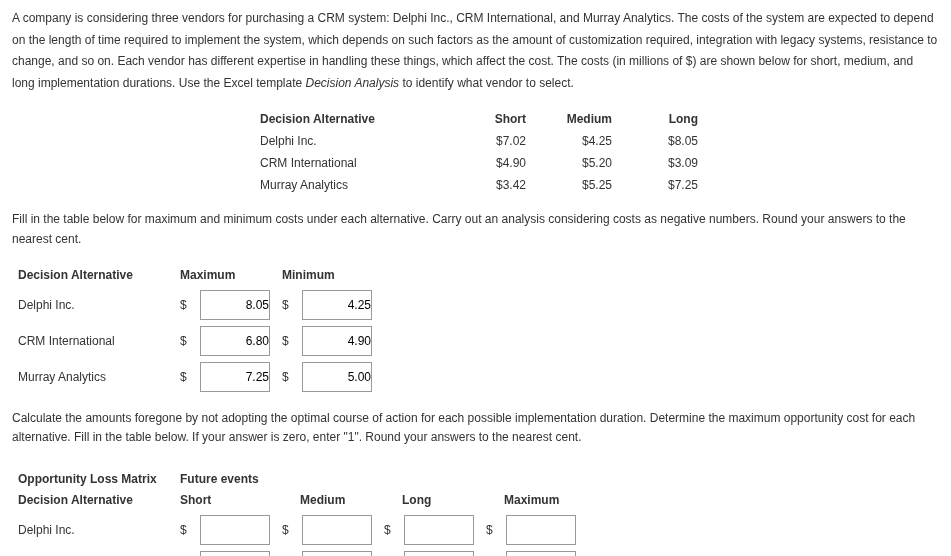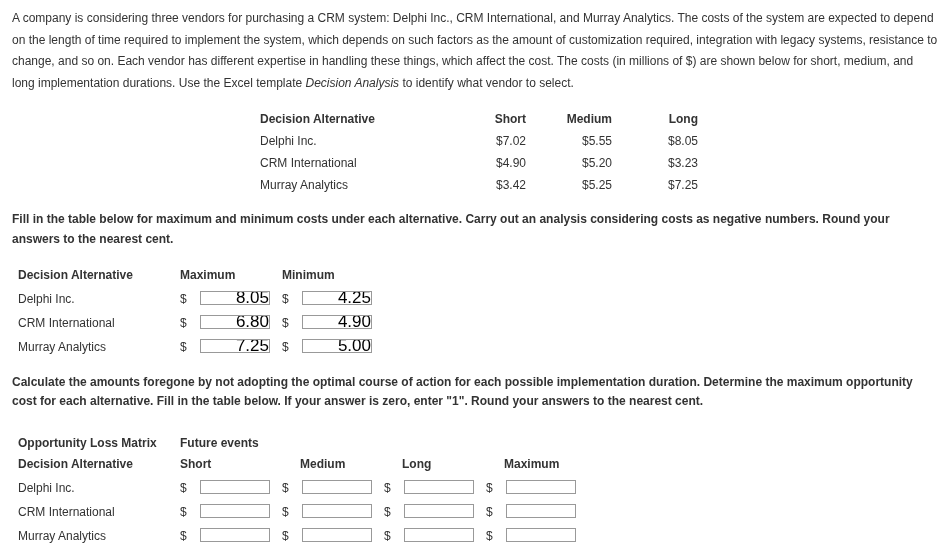--- a/index.html
+++ b/index.html
@@ -5,40 +5,40 @@
     body {
       font-family: Verdana, Arial, sans-serif;
       font-size: 12px;
       color: #333;
       margin: 0;
       padding: 8px 12px;
       line-height: 1.5;
       width: 951px;
       box-sizing: border-box;
     }
-    p { margin: 0 0 4px 0; font-weight: bold; }
+    p { margin: 0 0 4px 0; }
     .intro { margin-bottom: 14px; line-height: 1.8; }
     em.italic { font-style: italic; }
     table { border-collapse: collapse; }
     .cost-table { margin: 14px 0 14px 240px; }
     .cost-table th, .cost-table td { padding: 2px 8px; text-align: left; }
     .cost-table th { font-weight: bold; }
     .cost-table td.num, .cost-table th.num { text-align: right; width: 70px; }
     .hdr-da { width: 180px; }
     .instr { margin: 10px 0 14px 0; line-height: 1.6; }
     .maxmin-table { margin: 8px 0 14px 0; }
     .maxmin-table th, .maxmin-table td { padding: 3px 6px; text-align: left; }
     .maxmin-table th { font-weight: bold; }
     .label-col { width: 150px; }
     .dollar { width: 12px; text-align: left; padding-right: 2px !important; }
     input[type="text"] {
       width: 70px;
-      height: 14px;
+      height: 30px;
       font-family: Verdana, Arial, sans-serif;
-      font-size: 17px;
+      font-size: 12px;
       text-align: right;
       border: 1px solid #999;
       padding: 1px 0;
       box-sizing: border-box;
     }
     .ol-table { margin: 20px 0 10px 0; }
     .ol-table th, .ol-table td { padding: 3px 6px; text-align: left; }
     .ol-table th { font-weight: bold; }
     .ol-super th { padding-bottom: 0; }
     .stmt { margin: 4px 0; }
@@ -54,28 +54,28 @@
   <tbody>
       <tr>
     <th class="hdr-da">Decision Alternative</th>
     <th class="num">Short</th>
     <th class="num">Medium</th>
     <th class="num">Long</th>
   </tr>
   <tr>
     <td>Delphi Inc.</td>
     <td class="num">$7.02</td>
-    <td class="num">$5.55</td>
+    <td class="num">$4.25</td>
     <td class="num">$8.05</td>
   </tr>
   <tr>
     <td>CRM International</td>
     <td class="num">$4.90</td>
     <td class="num">$5.20</td>
-    <td class="num">$3.23</td>
+    <td class="num">$3.09</td>
   </tr>
   <tr>
     <td>Murray Analytics</td>
     <td class="num">$3.42</td>
     <td class="num">$5.25</td>
     <td class="num">$7.25</td>
   </tr>
 </tbody>
   </table>
 

